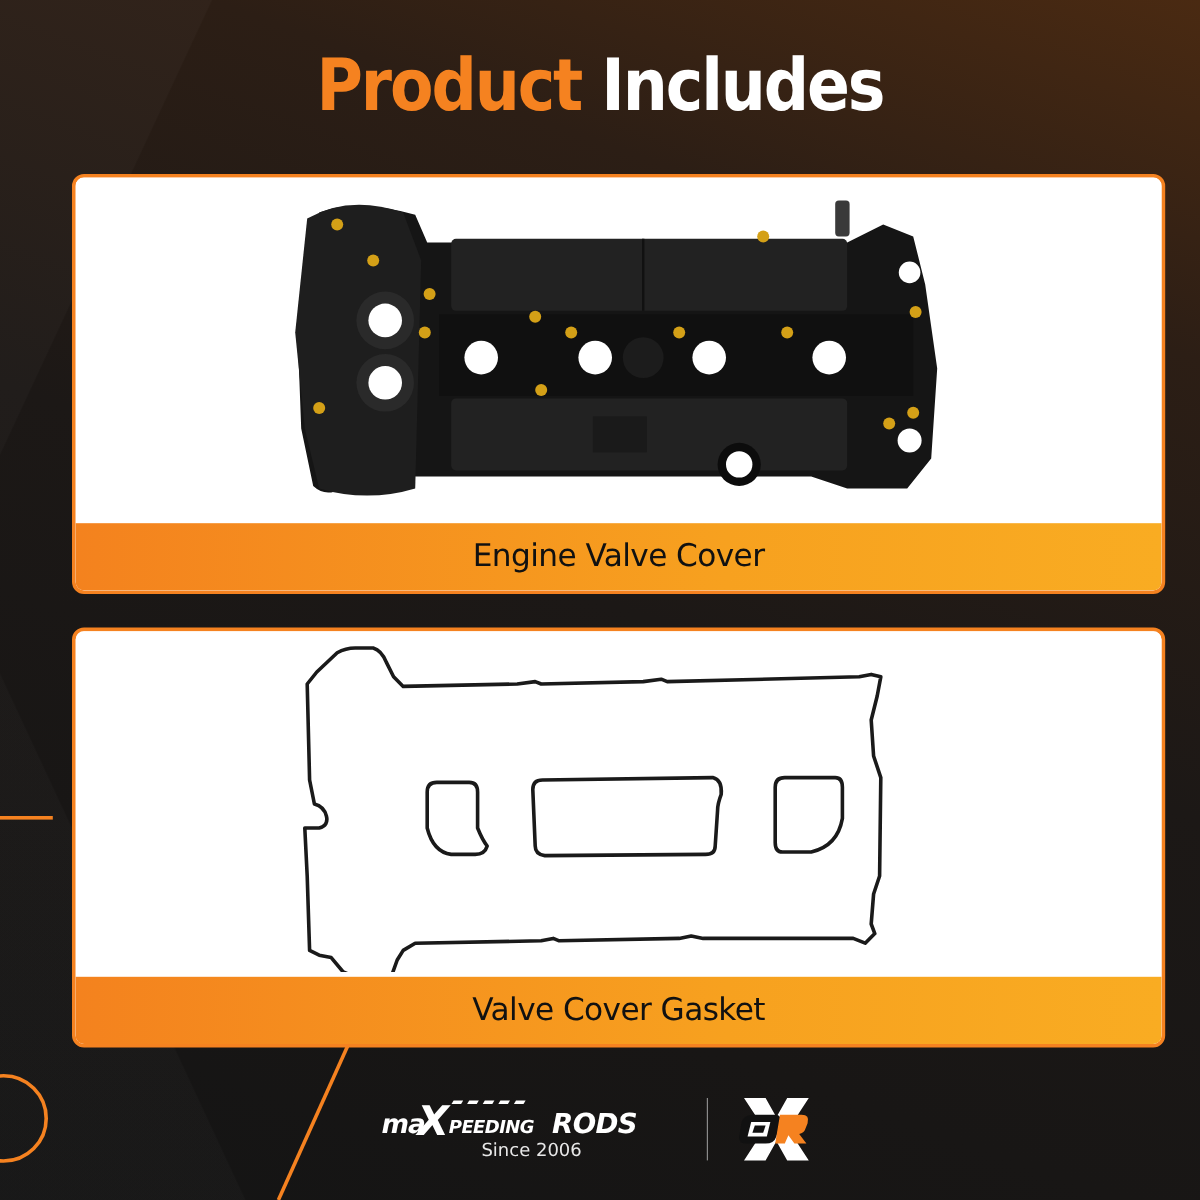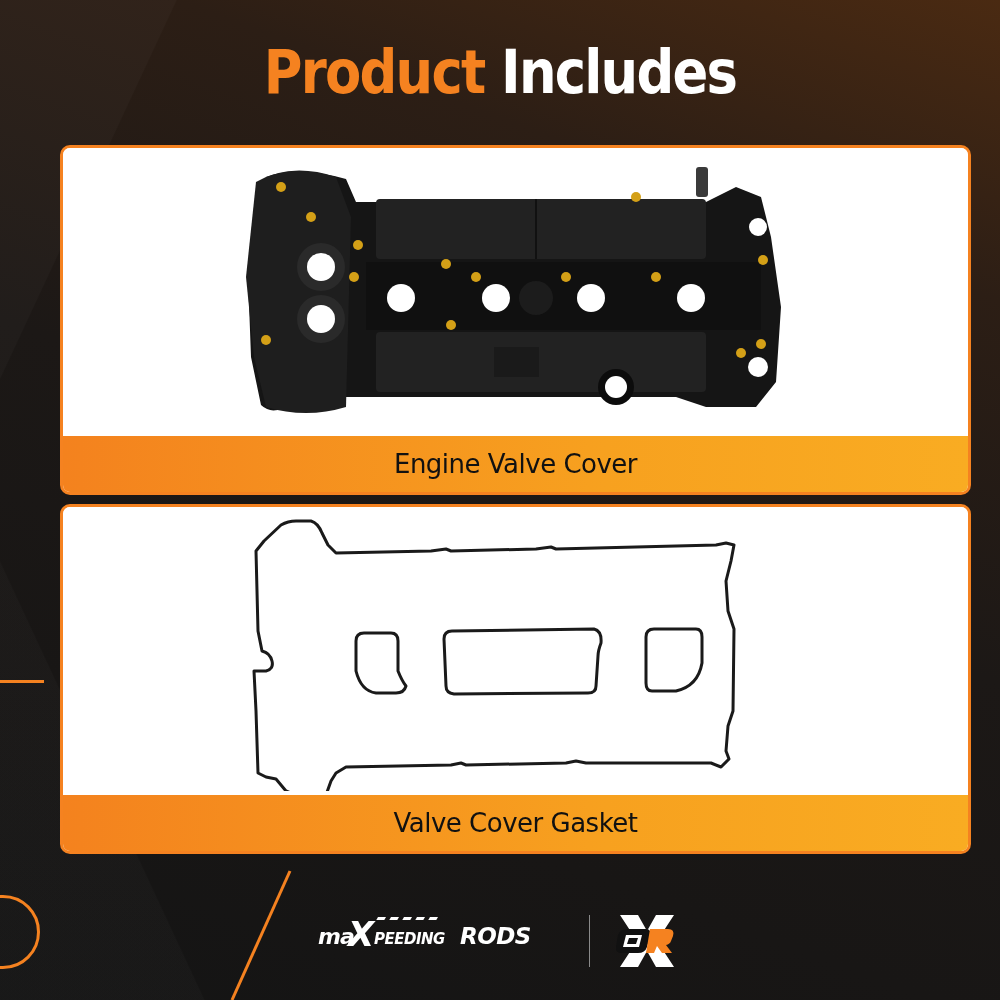--- a/index.html
+++ b/index.html
@@ -24,21 +24,21 @@
   .title .accent { color: #f58220; }
   .title .rest { color: #ffffff; }
 
   .card {
     position: absolute; left: 44px; width: 911px;
     border: 3px solid #f58220; border-radius: 10px; overflow: hidden;
     background: #ffffff;
     margin-left: 16px;
   }
   .card-1 { top: 145px; height: 350px; }
-  .card-2 { top: 504px; height: 350px; }
+  .card-2 { top: 523px; height: 350px; }
   .card .image-area {
     position: absolute; left: 0; right: 0; top: 0; height: 288px;
     background: #ffffff; display: flex; align-items: center; justify-content: center;
   }
   .card .caption-bar {
     position: absolute; left: 0; right: 0; bottom: 0; height: 56px;
     background: linear-gradient(90deg, #f4821e 0%, #f7a11f 60%, #f9ac22 100%);
     display: flex; align-items: center; justify-content: center;
     font-family: "DejaVu Sans", sans-serif; font-size: 26px; color: #111;
     letter-spacing: -0.5px;
@@ -171,20 +171,21 @@
       <text x="142" y="33" font-family="DejaVu Sans, sans-serif" font-weight="bold" font-style="italic" font-size="23" letter-spacing="-0.5">RODS</text>
       <g transform="translate(60,6)">
         <rect x="0" y="0" width="8" height="3" transform="skewX(-30)"></rect>
         <rect x="13" y="0" width="8" height="3" transform="skewX(-30)"></rect>
         <rect x="26" y="0" width="8" height="3" transform="skewX(-30)"></rect>
         <rect x="39" y="0" width="8" height="3" transform="skewX(-30)"></rect>
         <rect x="52" y="0" width="8" height="3" transform="skewX(-30)"></rect>
       </g>
     </g>
   </svg>
+  <div class="since">Since 2006</div>
   <div class="divider"></div>
   <svg class="or-logo" viewBox="0 0 70 56">
     <path d="M8 2 L26 2 L35 18 L44 2 L62 2 L45 28 L62 54 L44 54 L35 38 L26 54 L8 54 L25 28 Z" fill="#ffffff"></path>
     <path d="M6 22 Q8 16 16 16 L34 16 Q40 16 38 24 L35 34 Q33 40 26 40 L10 40 Q3 40 4 34 Z" fill="#111"></path>
     <path d="M14 22 L30 22 L27 34 L11 34 Z" fill="#fff"></path>
     <path d="M17 25 L26 25 L24 31 L15 31 Z" fill="#111"></path>
     <path d="M38 16 L56 16 Q63 16 61 23 L59 28 Q58 31 54 32 L60 40 L50 40 L45 33 L42 40 L34 40 Z" fill="#f58220"></path>
   </svg>
 </div>
 

